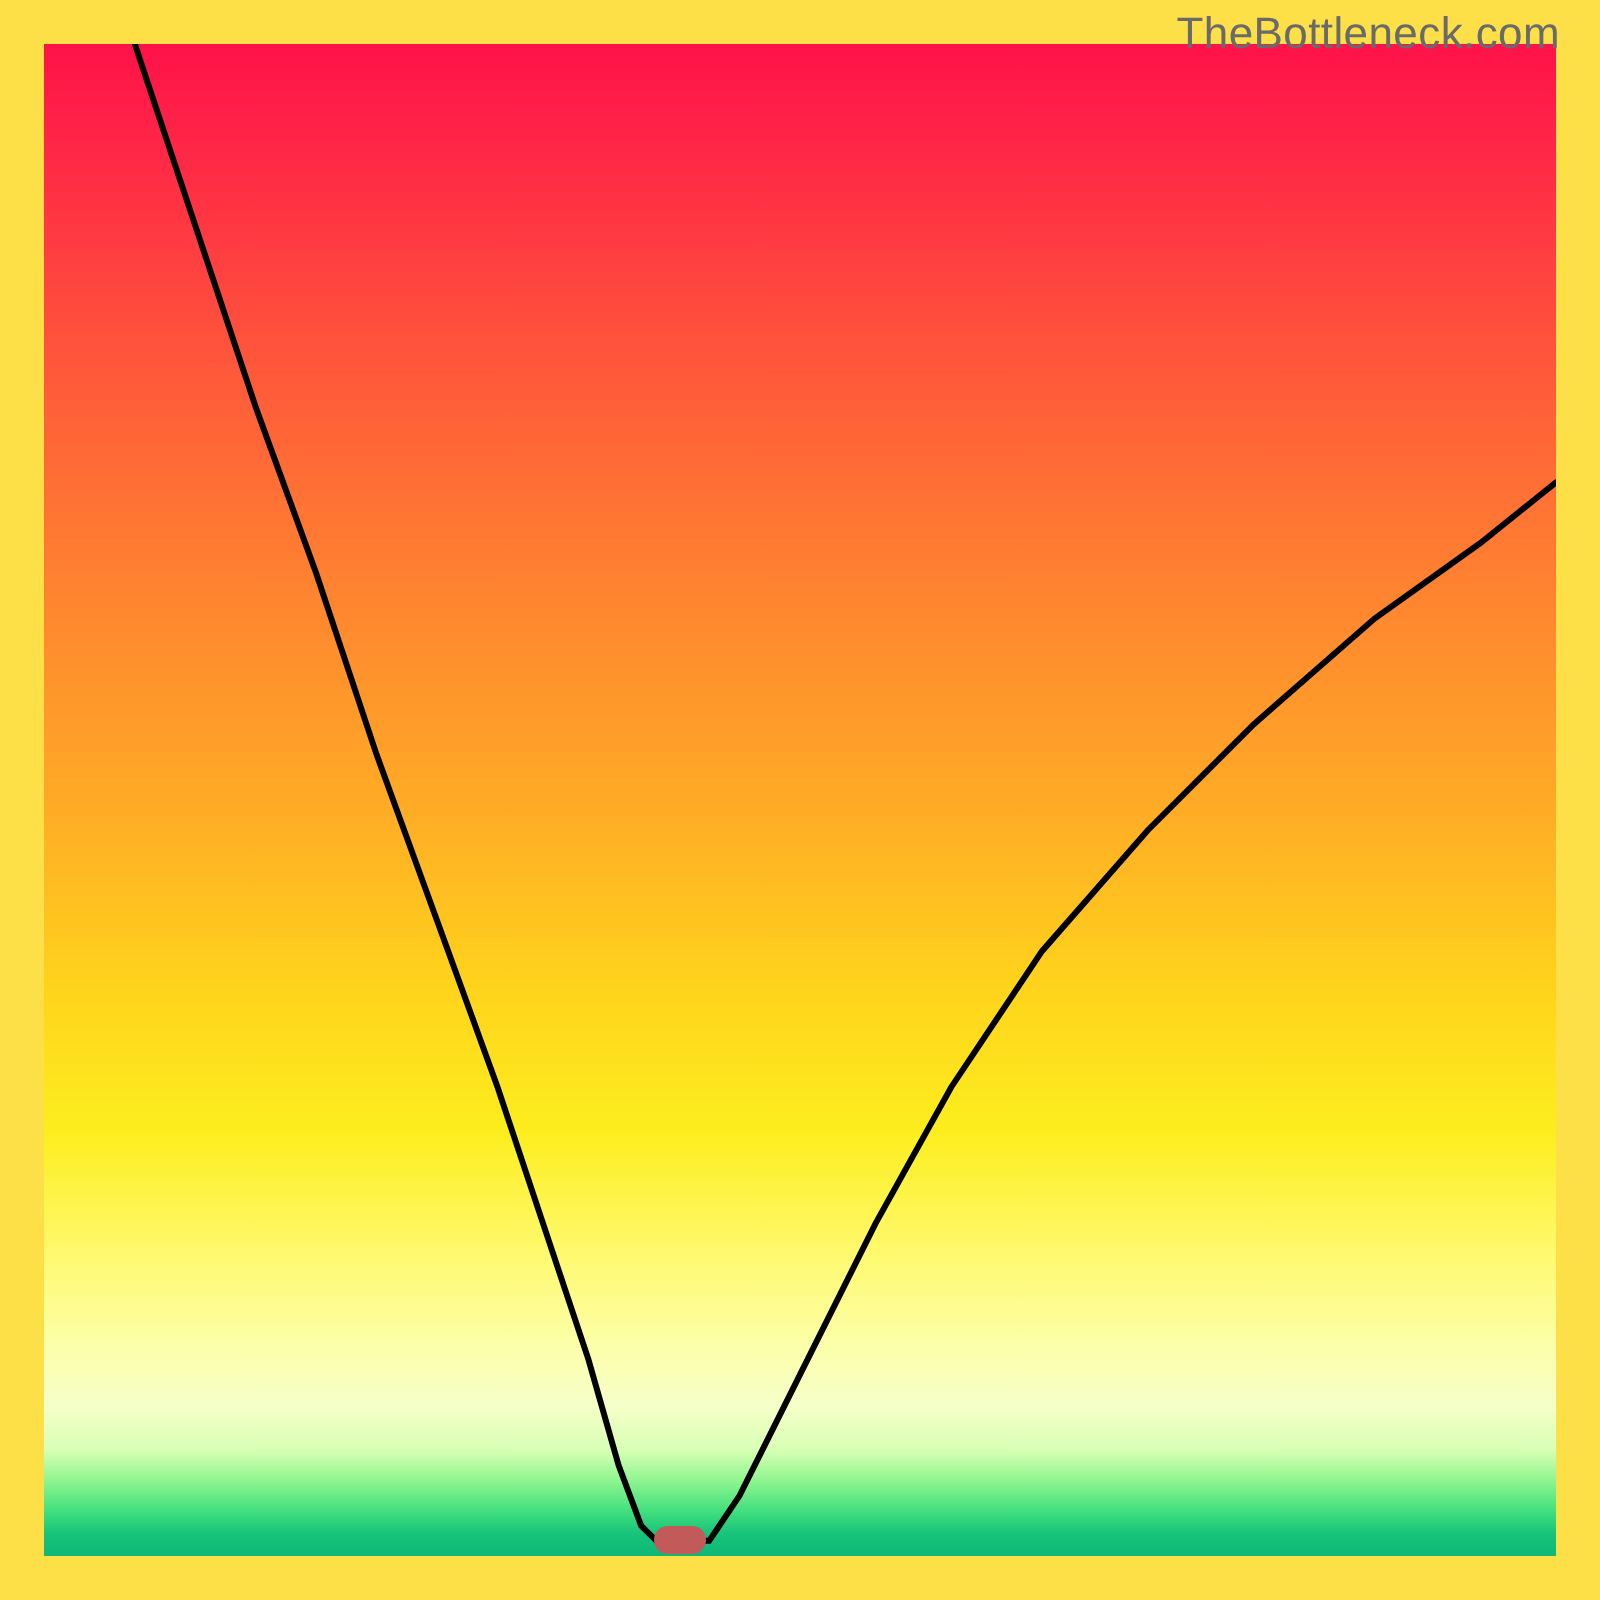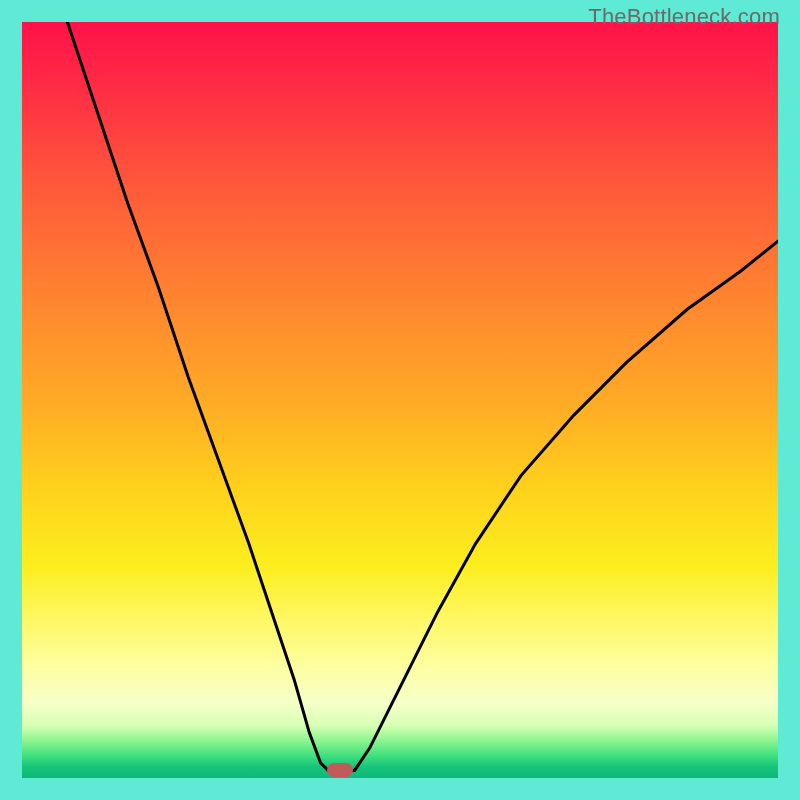--- a/index.html
+++ b/index.html
@@ -8,21 +8,21 @@
     width: 800px;
     height: 800px;
     background: #000;
     font-family: Arial, Helvetica, sans-serif;
     overflow: hidden;
   }
   .frame {
     position: relative;
     width: 800px;
     height: 800px;
-    background: #5eead4;
+    background: #fde047;
   }
   .watermark {
     position: absolute;
     top: 4px;
     right: 20px;
     color: #6a6a6a;
     font-size: 22px;
     font-weight: 500;
     letter-spacing: 0.2px;
     z-index: 10;

